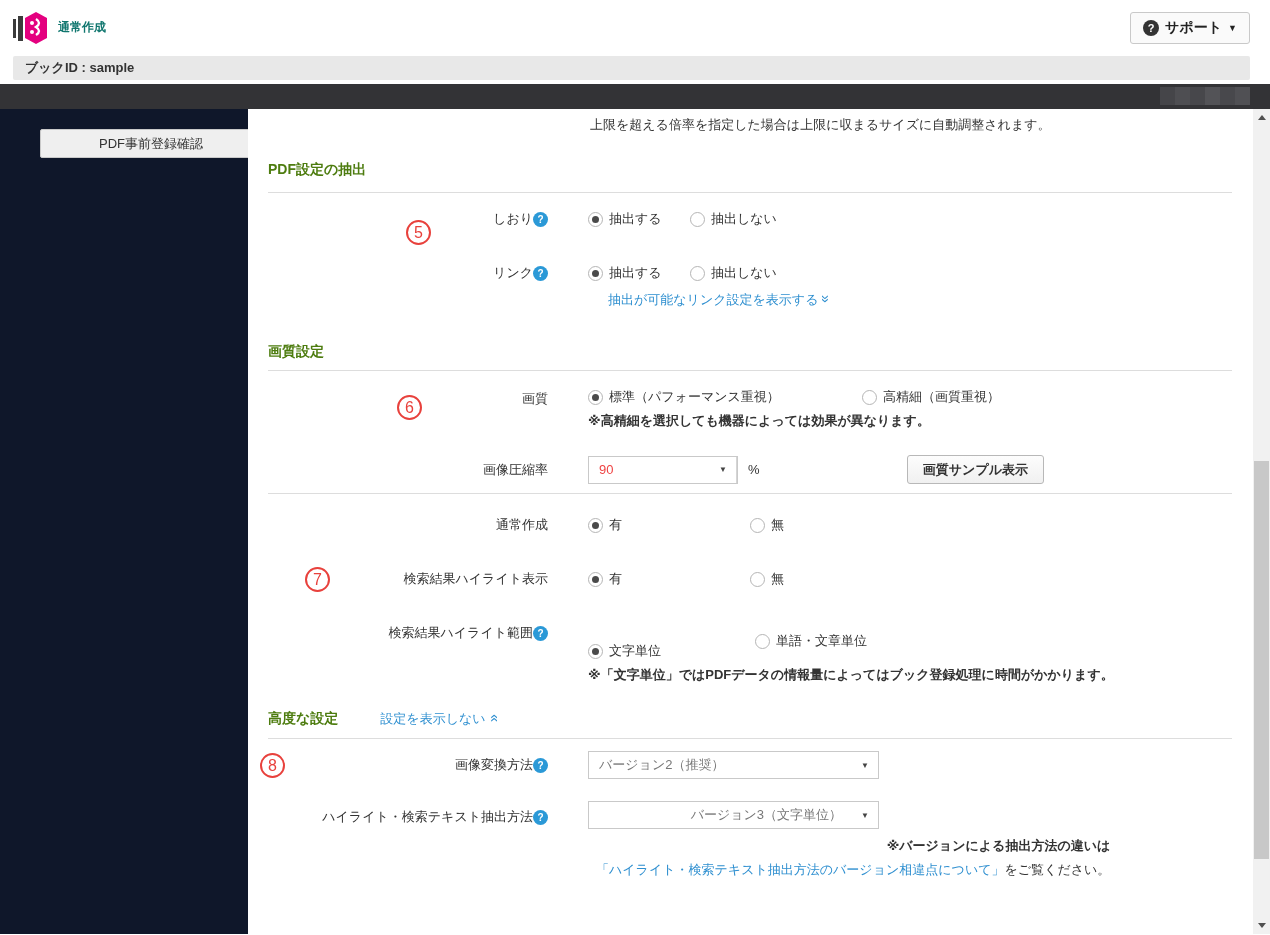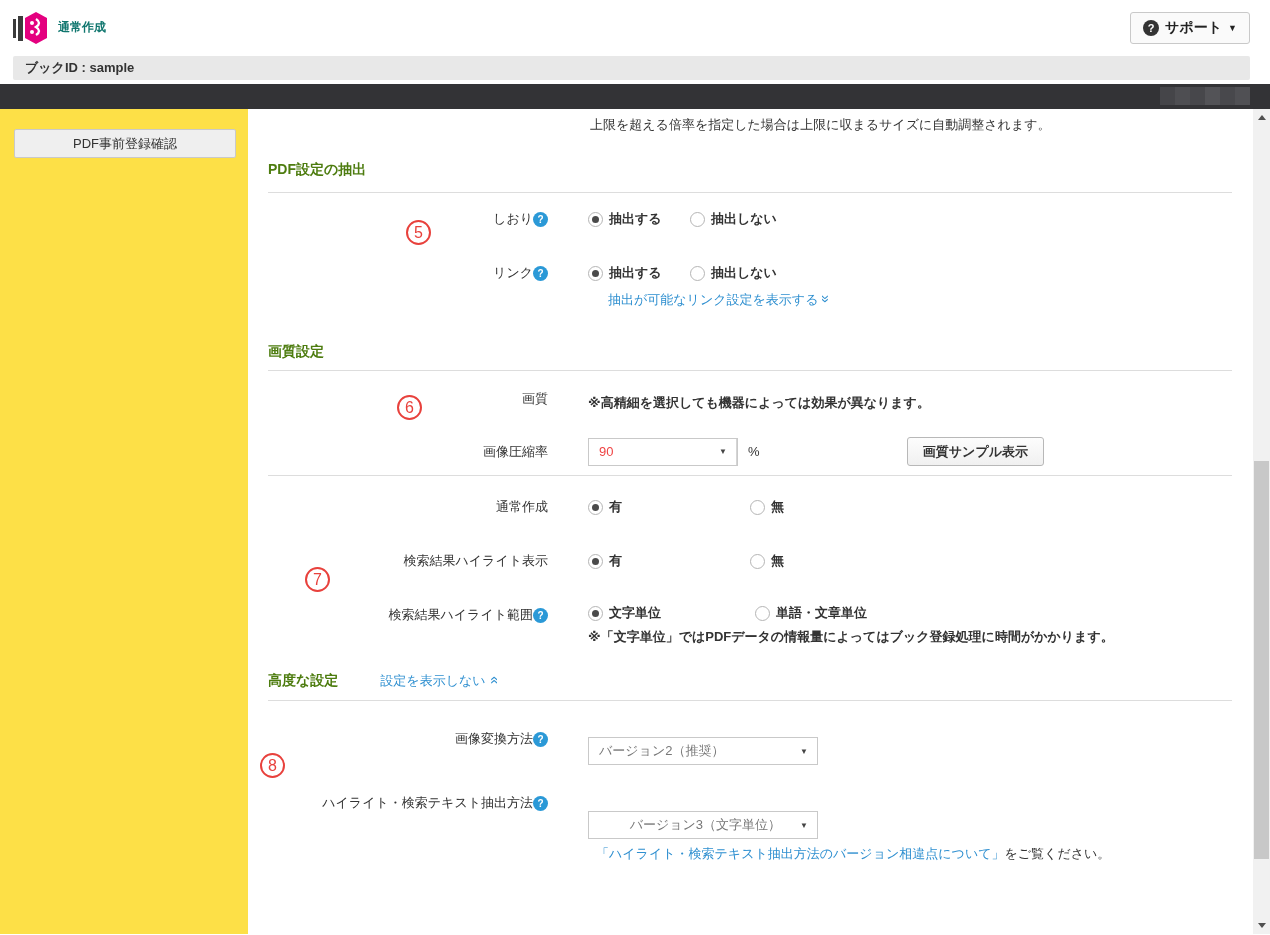--- a/index.html
+++ b/index.html
@@ -21,21 +21,21 @@
   .bookid-bar { height:24px; margin:1px 20px 4px 13px; background:#e8e8e8; border-radius:2px;
     display:flex; align-items:center; padding:0 12px; font-weight:bold; color:#333; }
 
   
   .darkbar { height:25px; background:#333336; position:relative; }
   .redacted { position:absolute; right:20px; top:3px; height:18px; display:flex; }
   .redacted span { width:15px; height:18px; }
 
   
   .wrap { display:flex; height:825px; }
-  .sidebar { width:248px; background:#fde047; flex:none; }
+  .sidebar { width:248px; background:#0f172a; flex:none;padding-left:26px; }
   .side-btn { margin:20px 12px 0 14px; width:222px; height:29px; background:#efefef;
     border:1px solid #c9c9c9; border-radius:2px; font-size:13px; color:#333;
     display:flex; align-items:center; justify-content:center; cursor:pointer; }
   .main { flex:1; background:#fff; position:relative; padding:4px 21px 0 20px; overflow:hidden; }
 
   
   .scrollbar { width:17px; flex:none; background:#f1f1f1; position:relative; }
   .sb-arrow { position:absolute; left:0; width:17px; height:17px; display:flex; align-items:center; justify-content:center; }
   .sb-arrow.up { top:0; }
   .sb-arrow.down { bottom:0; }
@@ -47,43 +47,43 @@
   .top-note { margin-left:322px; padding-top:3px; }
   .sec-title { font-size:14px; font-weight:bold; color:#4d7c0f; }
   .rule { border:none; border-top:1px solid #ddd; height:0; }
 
   .row { display:flex; align-items:center; }
   .row.top { align-items:flex-start; }
   .row-label { width:280px; flex:none; display:flex; justify-content:flex-end; align-items:center; }
   .row-control { margin-left:40px; display:flex; align-items:center; }
   .col { display:flex; flex-direction:column; }
 
-  .opt { display:inline-flex; align-items:center; gap:6px; cursor:pointer;font-weight:bold; }
-  .w102 { width:102px; } .w162 { width:162px; } .w167 { width:167px; } .w274 { width:274px; }
+  .opt { display:inline-flex; align-items:center; gap:6px; cursor:pointer; }
+  .w102 { width:102px; } .w162 { width:162px; } .w167 { width:167px;margin-top:20px; } .w274 { width:274px; }
   .radio { width:15px; height:15px; border-radius:50%; border:1px solid #b5b5b5; background:#fff;
     display:inline-flex; align-items:center; justify-content:center; flex:none; }
   .radio.checked::after { content:""; width:7px; height:7px; border-radius:50%; background:#4a4a4a; }
 
   .help { width:15px; height:15px; border-radius:50%; background:#2b99d7; color:#fff; font-size:10px;
     font-weight:bold; display:inline-flex; align-items:center; justify-content:center; flex:none; cursor:pointer; }
 
   .link { color:#2e8fd0; cursor:pointer; text-decoration:none; }
   .chev-down, .chev-up { display:inline-block; font-size:14px; color:#2e8fd0; }
   .chev-down { transform:rotate(90deg); }
   .chev-up { transform:rotate(-90deg); }
 
   .note { color:#333;font-weight:bold; }
 
   .select { height:28px; border:1px solid #c9c9c9; background:#fff; display:inline-flex; align-items:center; cursor:pointer; }
   .sel-text { flex:1; padding:0 10px; color:#777; }
   .sel-text.dark { color:#ef4444; }
   .sel-caret { font-size:8px; color:#444; padding:0 9px; }
   .sel-sep { width:1px; height:26px; background:#d5d5d5; }
   .sel-compress { width:150px; }
-  .sel-version { width:230px;margin-top:24px; }
+  .sel-version { width:291px; }
 
   .btn-gray { background:linear-gradient(#fdfdfd,#f0f0f0); border:1px solid #b8b8b8; border-radius:3px;
     font-weight:bold; font-size:13px; color:#333; padding:0 15px; height:29px; cursor:pointer;
     font-family:inherit; }
 
   .ann { position:absolute; width:25px; height:25px; border:2px solid #e8413c; border-radius:50%;
     color:#e8413c; font-size:16px; display:flex; align-items:center; justify-content:center; }
 </style>
 </head>
 <body>
@@ -185,20 +185,30 @@
 
     <div class="sec-title" style="margin-top:34px">画質設定</div>
     <hr class="rule" style="margin-top:9px">
 
     <div class="row top" style="margin-top:17px">
       <div class="row-label" style="padding-top:2px">
         <span>画質</span>
       </div>
       <div class="row-control" style="align-items:flex-start;">
         <div class="col">
+          <div style="display:flex; align-items:center;">
+            <span class="opt w274">
+              <span class="radio checked"></span>
+              <span>標準（パフォーマンス重視）</span>
+            </span>
+            <span class="opt">
+              <span class="radio"></span>
+              <span>高精細（画質重視）</span>
+            </span>
+          </div>
           <div class="note" style="margin-top:6px">※高精細を選択しても機器によっては効果が異なります。</div>
         </div>
       </div>
     </div>
 
     <div class="row" style="margin-top:25px">
       <div class="row-label">
         <span>画像圧縮率</span>
       </div>
       <div class="row-control" style="flex:1;">
@@ -294,20 +304,21 @@
       <div class="row-label" style="padding-top:7px">
         <span>ハイライト・検索テキスト抽出方法</span>
         <span class="help">?</span>
       </div>
       <div class="row-control" style="align-items:flex-start;text-align:right;">
         <div class="col">
           <div class="select sel-version">
             <span class="sel-text">バージョン3（文字単位）</span>
             <span class="sel-caret">▼</span>
           </div>
+          <div class="note" style="margin-top:8px">※バージョンによる抽出方法の違いは</div>
           <div style="margin-top:6px; padding-left:8px;">
             <a class="link">「ハイライト・検索テキスト抽出方法のバージョン相違点について」</a><span>をご覧ください。</span>
           </div>
         </div>
       </div>
     </div>
 
   </div>
 
   <div class="scrollbar">

